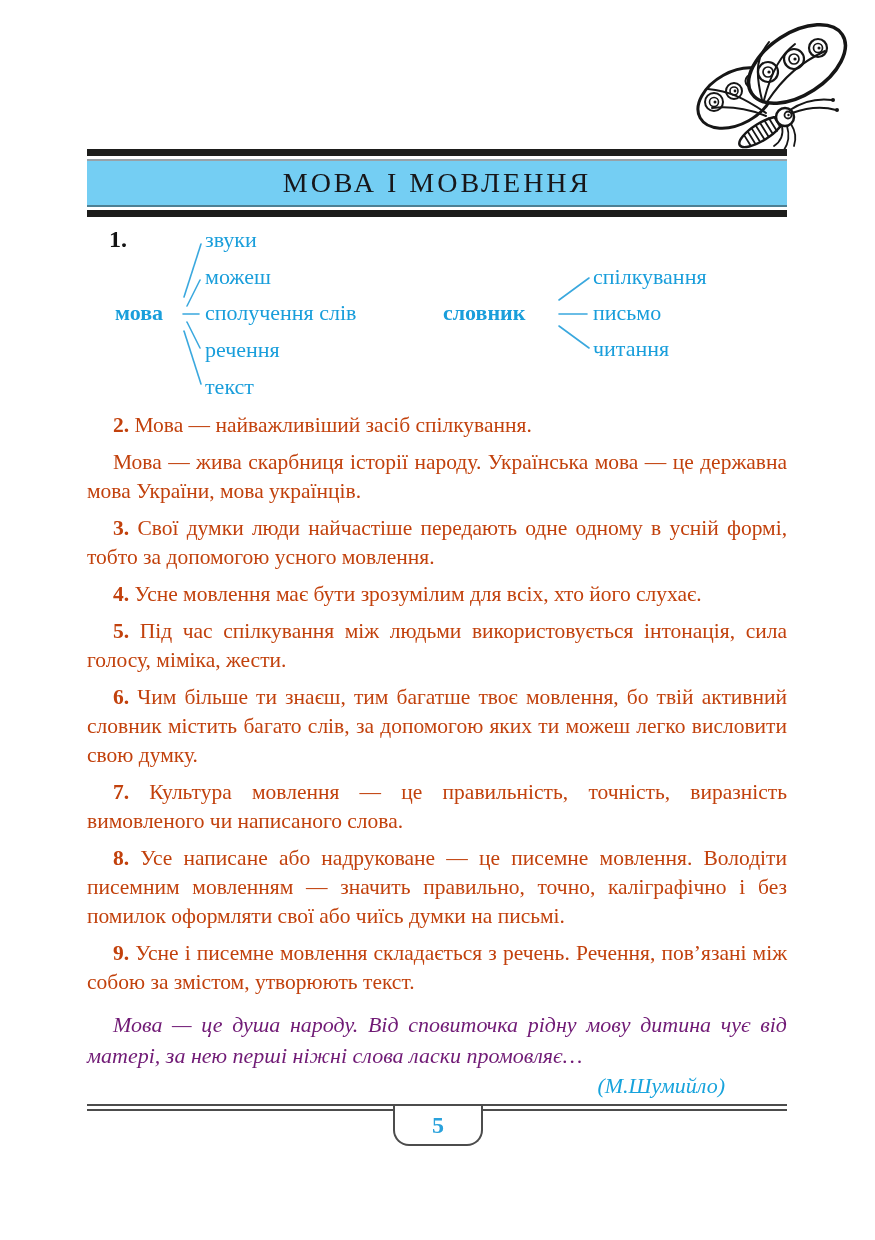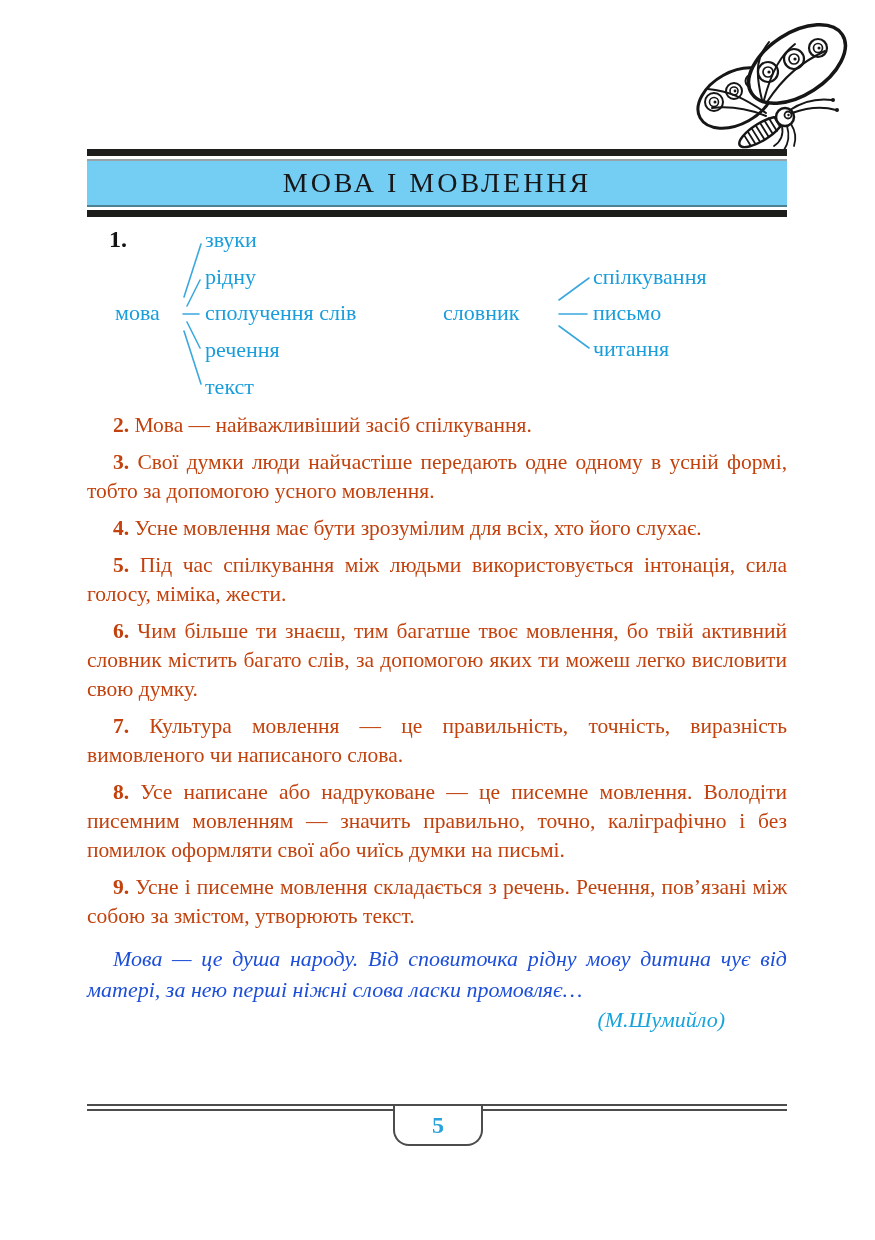--- a/index.html
+++ b/index.html
@@ -15,30 +15,30 @@
   .gap{height:3px;background:#ffffff;}
   .band-inner{height:44px;background:#74cef3;border-top:2px solid #97a1a7;border-bottom:2px solid #4e8093;
               display:flex;align-items:center;justify-content:center;
               font-size:28px;letter-spacing:3px;color:#17171a;}
 
   
   .diagram{position:absolute;left:87px;top:224px;width:700px;height:186px;
            font-size:22px;color:#199edb;}
   .ex-num{position:absolute;left:22px;top:2px;font-weight:bold;font-size:24px;color:#131313;}
   .dg-label{position:absolute;white-space:nowrap;}
-  .dg-root{font-weight:normal;text-align:right;}
+  .dg-root{font-weight:bold;text-align:right;}
   .connectors{position:absolute;left:0;top:0;width:700px;height:186px;}
 
   
   .content{position:absolute;left:87px;top:411px;width:700px;}
   .content p{margin:0 0 8px 0;text-indent:26px;text-align:justify;
              font-size:21.5px;line-height:29px;color:#c2410c;}
   .pnum{font-weight:bold;}
 
-  .quote{margin-top:12px;color:#1d4ed8;font-style:italic;font-size:22px;
+  .quote{margin-top:12px;color:#701a75;font-style:italic;font-size:22px;
          line-height:31px;text-align:justify;text-indent:26px;}
   .attribution{color:#17a3dc;font-style:italic;font-size:22px;line-height:26px;
                text-align:right;padding-right:62px;margin-top:2px;}
 
   
   .footer{position:absolute;left:87px;top:1104px;width:700px;height:50px;}
   .rule{position:absolute;left:0;width:700px;height:2px;background:#4c4c4c;}
   .r1{top:0;} .r2{top:5px;}
   .page-tab{position:absolute;left:306px;top:2px;width:86px;height:38px;background:#ffffff;
             border:2px solid #4c4c4c;border-top:none;border-radius:0 0 16px 16px;
@@ -126,33 +126,34 @@
         <line x1="100" y1="98" x2="113" y2="124"></line>
         <line x1="97" y1="107" x2="114" y2="160"></line>
         <line x1="472" y1="76" x2="502" y2="54"></line>
         <line x1="472" y1="90" x2="500" y2="90"></line>
         <line x1="472" y1="102" x2="502" y2="124"></line>
       </g>
     </svg>
 
     <span class="dg-label dg-root" style="left:28px;top:76px">мова</span>
     <span class="dg-label" style="left:118px;top:3px">звуки</span>
-    <span class="dg-label" style="left:118px;top:40px">рідну</span>
+    <span class="dg-label" style="left:118px;top:40px">можеш</span>
     <span class="dg-label" style="left:118px;top:76px">сполучення слів</span>
     <span class="dg-label" style="left:118px;top:113px">речення</span>
     <span class="dg-label" style="left:118px;top:150px">текст</span>
 
     <span class="dg-label dg-root" style="left:356px;top:76px">словник</span>
     <span class="dg-label" style="left:506px;top:40px">спілкування</span>
     <span class="dg-label" style="left:506px;top:76px">письмо</span>
     <span class="dg-label" style="left:506px;top:112px">читання</span>
   </div>
 
   <div class="content">
     <p><span class="pnum">2.</span> <span>Мова — найважливіший засіб спілкування.</span></p>
+    <p><span class="pnum"></span> <span>Мова — жива скарбниця історії народу. Українська мова — це державна мова України, мова українців.</span></p>
     <p><span class="pnum">3.</span> <span>Свої думки люди найчастіше передають одне одному в усній формі, тобто за допомогою усного мовлення.</span></p>
     <p><span class="pnum">4.</span> <span>Усне мовлення має бути зрозумілим для всіх, хто його слухає.</span></p>
     <p><span class="pnum">5.</span> <span>Під час спілкування між людьми використовується інтонація, сила голосу, міміка, жести.</span></p>
     <p><span class="pnum">6.</span> <span>Чим більше ти знаєш, тим багатше твоє мовлення, бо твій активний словник містить багато слів, за допомогою яких ти можеш легко висловити свою думку.</span></p>
     <p><span class="pnum">7.</span> <span>Культура мовлення — це правильність, точність, виразність вимовленого чи написаного слова.</span></p>
     <p><span class="pnum">8.</span> <span>Усе написане або надруковане — це писемне мовлення. Володіти писемним мовленням — значить правильно, точно, каліграфічно і без помилок оформляти свої або чиїсь думки на письмі.</span></p>
     <p><span class="pnum">9.</span> <span>Усне і писемне мовлення складається з речень. Речення, пов’язані між собою за змістом, утворюють текст.</span></p>
 
     <div class="quote">Мова — це душа народу. Від сповиточка рідну мову дитина чує від матері, за нею перші ніжні слова ласки промовляє…</div>
     <div class="attribution">(М.Шумийло)</div>

